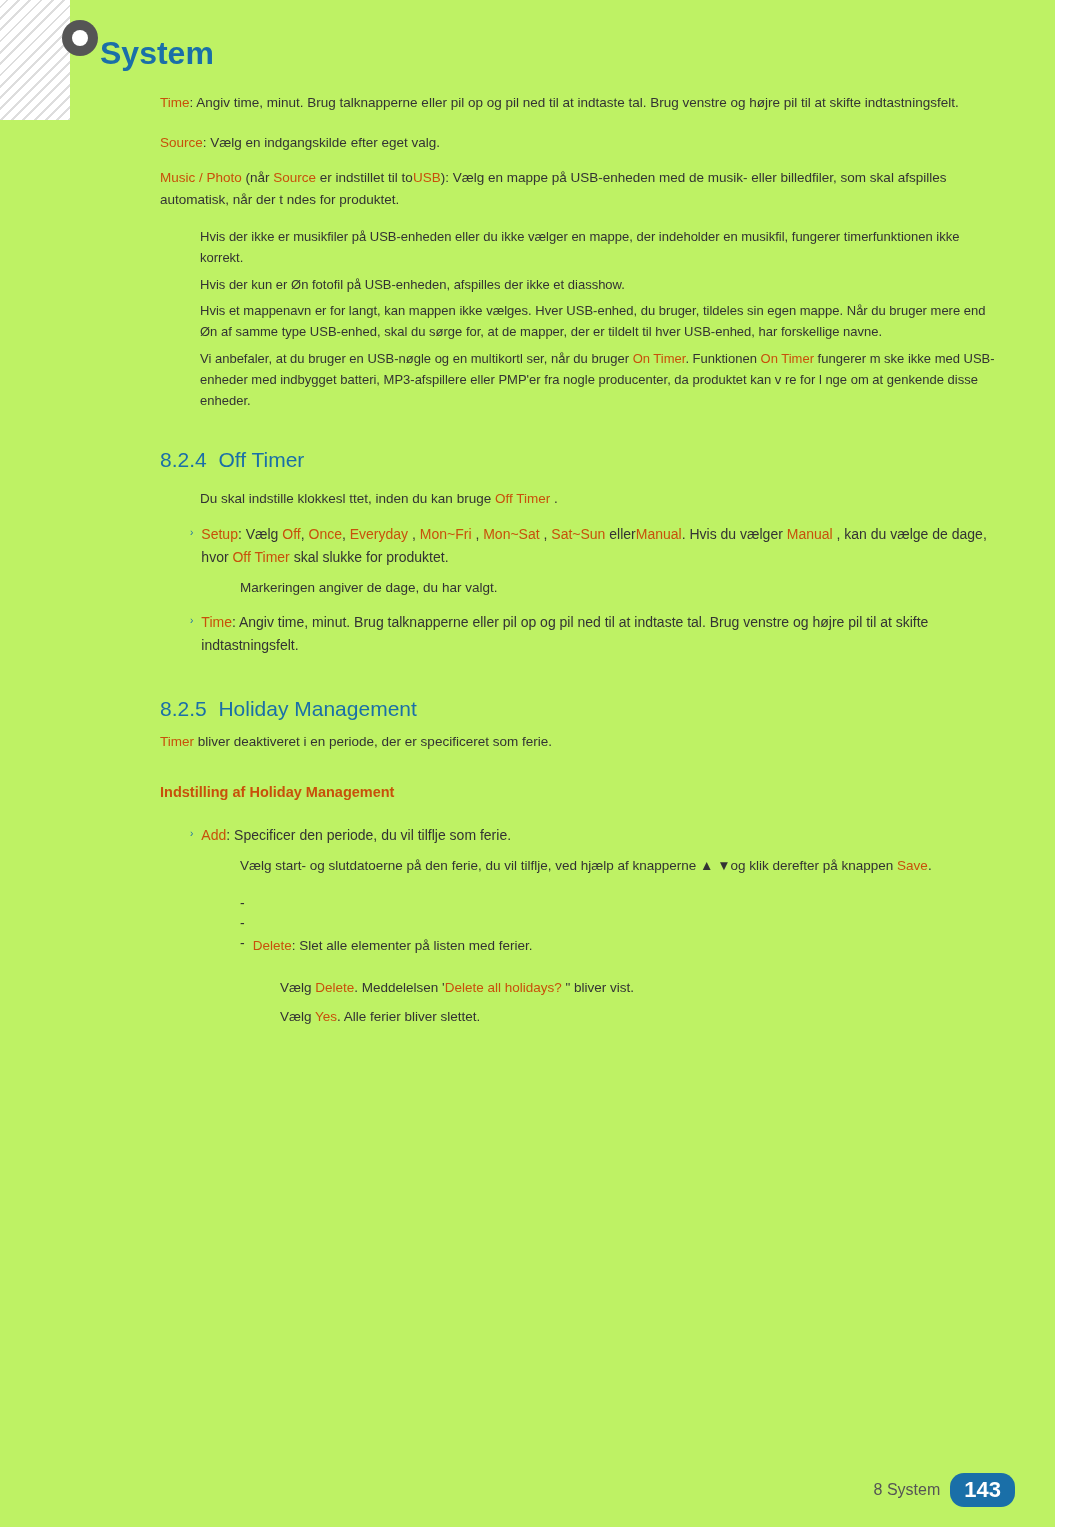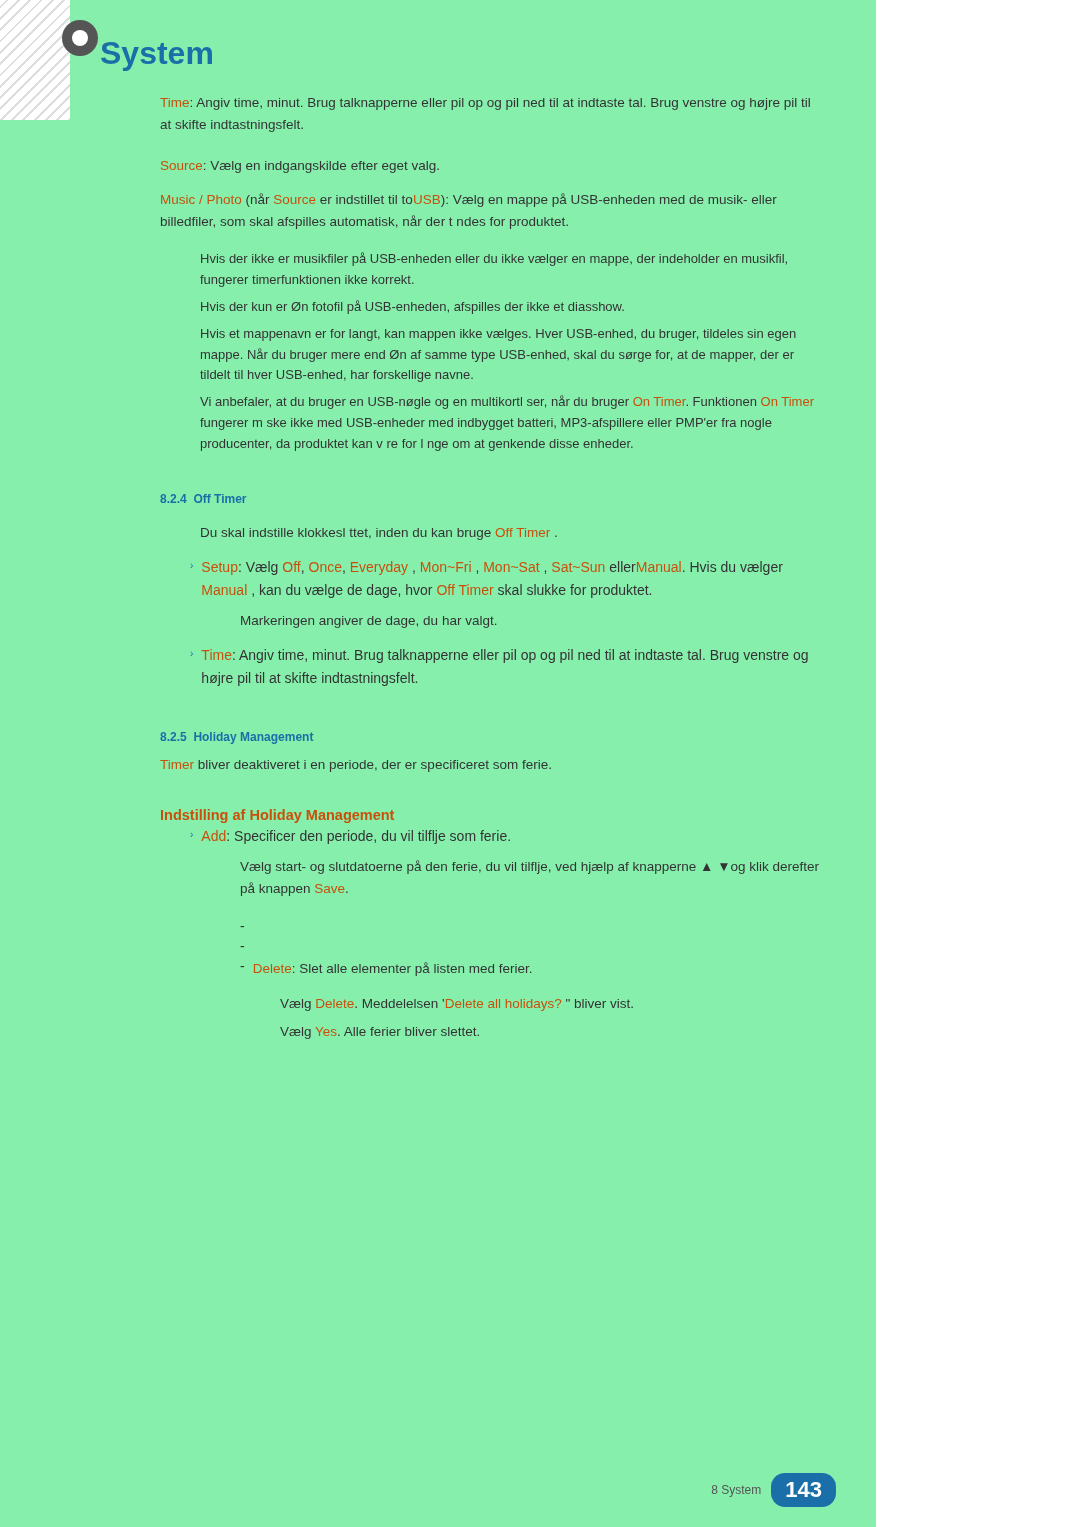--- a/index.html
+++ b/index.html
@@ -6,23 +6,23 @@
     body {
       background: #ffffff;
       font-family: Arial, sans-serif;
       font-size: 14px;
       color: #333;
       width: 1080px;
       min-height: 1527px;
       position: relative;
     }
     .page-container {
-      width: 876px;
+      width: 1055px;
       min-height: 1527px;
-      background: #86efac;
+      background: #bef264;
       padding: 0;
       position: relative;
     }
     
     .left-decoration {
       position: absolute;
       top: 0;
       left: 0;
       width: 70px;
       height: 120px;
@@ -62,22 +62,22 @@
       font-weight: bold;
       color: #1a6fa8;
       margin-left: 10px;
       margin-top: 5px;
     }
     .content-area {
       padding: 10px 52px 10px 160px;
     }
     .highlight-orange { color: #c8500a; font-weight: normal; }
     .section-heading {
-      font-size: 12px;
-      font-weight: bold;
+      font-size: 21px;
+      font-weight: normal;
       color: #1a6fa8;
       margin: 22px 0 10px 0;
     }
     .body-text {
       font-size: 13.5px;
       line-height: 1.65;
       color: #333;
       margin-bottom: 6px;
     }
     .indented-block {
@@ -126,32 +126,32 @@
     }
     .note-text {
       font-size: 13px;
       line-height: 1.6;
       color: #333;
     }
     .holiday-subheading {
       font-size: 14.5px;
       font-weight: bold;
       color: #c8500a;
-      margin: 14px 0 2px 0;
+      margin: 14px 0 24px 0;
     }
     .footer {
       position: absolute;
       bottom: 20px;
       right: 40px;
       display: flex;
       align-items: center;
       gap: 10px;
     }
     .footer-system-text {
-      font-size: 12px;
+      font-size: 16px;
       color: #555;
     }
     .footer-page-num {
       background: #1a6fa8;
       color: #fff;
       font-size: 22px;
       font-weight: bold;
       padding: 4px 14px;
       border-radius: 14px;
     }
@@ -268,21 +268,21 @@
       <span class="sub-bullet-dash">-</span>
     </div>
 
     <div class="sub-bullet-item" style="padding-left:80px;">
       <span class="sub-bullet-dash">-</span>
       <div class="sub-bullet-text">
         <span class="highlight-orange">Delete</span>: Slet alle elementer på listen med ferier.
       </div>
     </div>
 
-    <div style="padding-left:120px; margin-top:12px;">
+    <div style="padding-left:120px; margin-top:20px;">
       <div class="body-text">
         Vælg  <span class="highlight-orange">Delete</span>. Meddelelsen '<span class="highlight-orange">Delete all holidays?</span> " bliver vist.
       </div>
       <div class="body-text" style="margin-top:4px;">
         Vælg  <span class="highlight-orange">Yes</span>. Alle ferier bliver slettet.
       </div>
     </div>
 
   </div>
 

